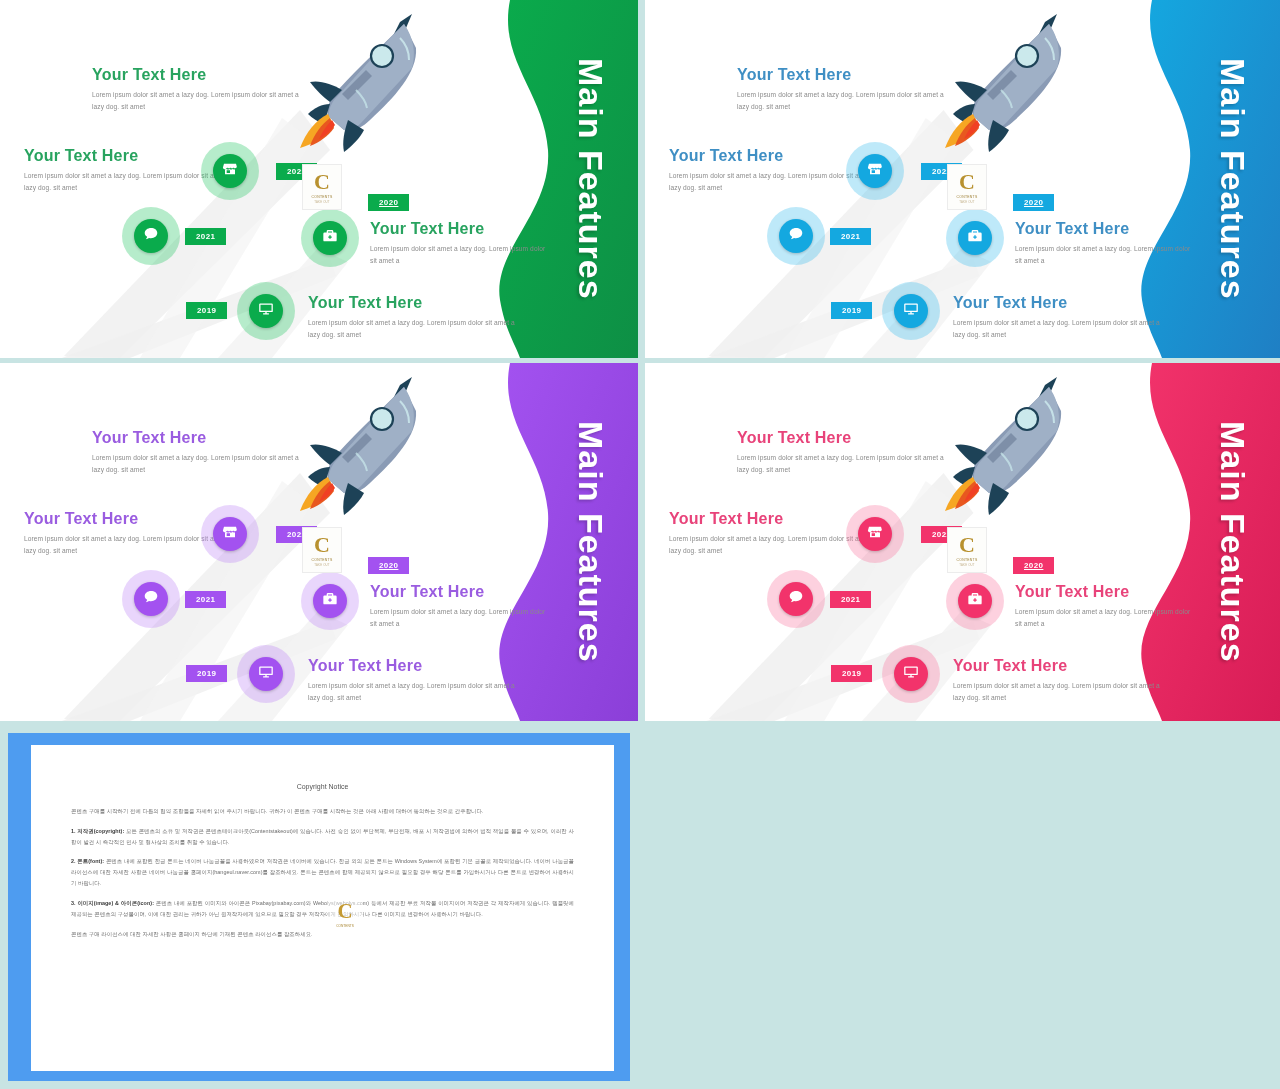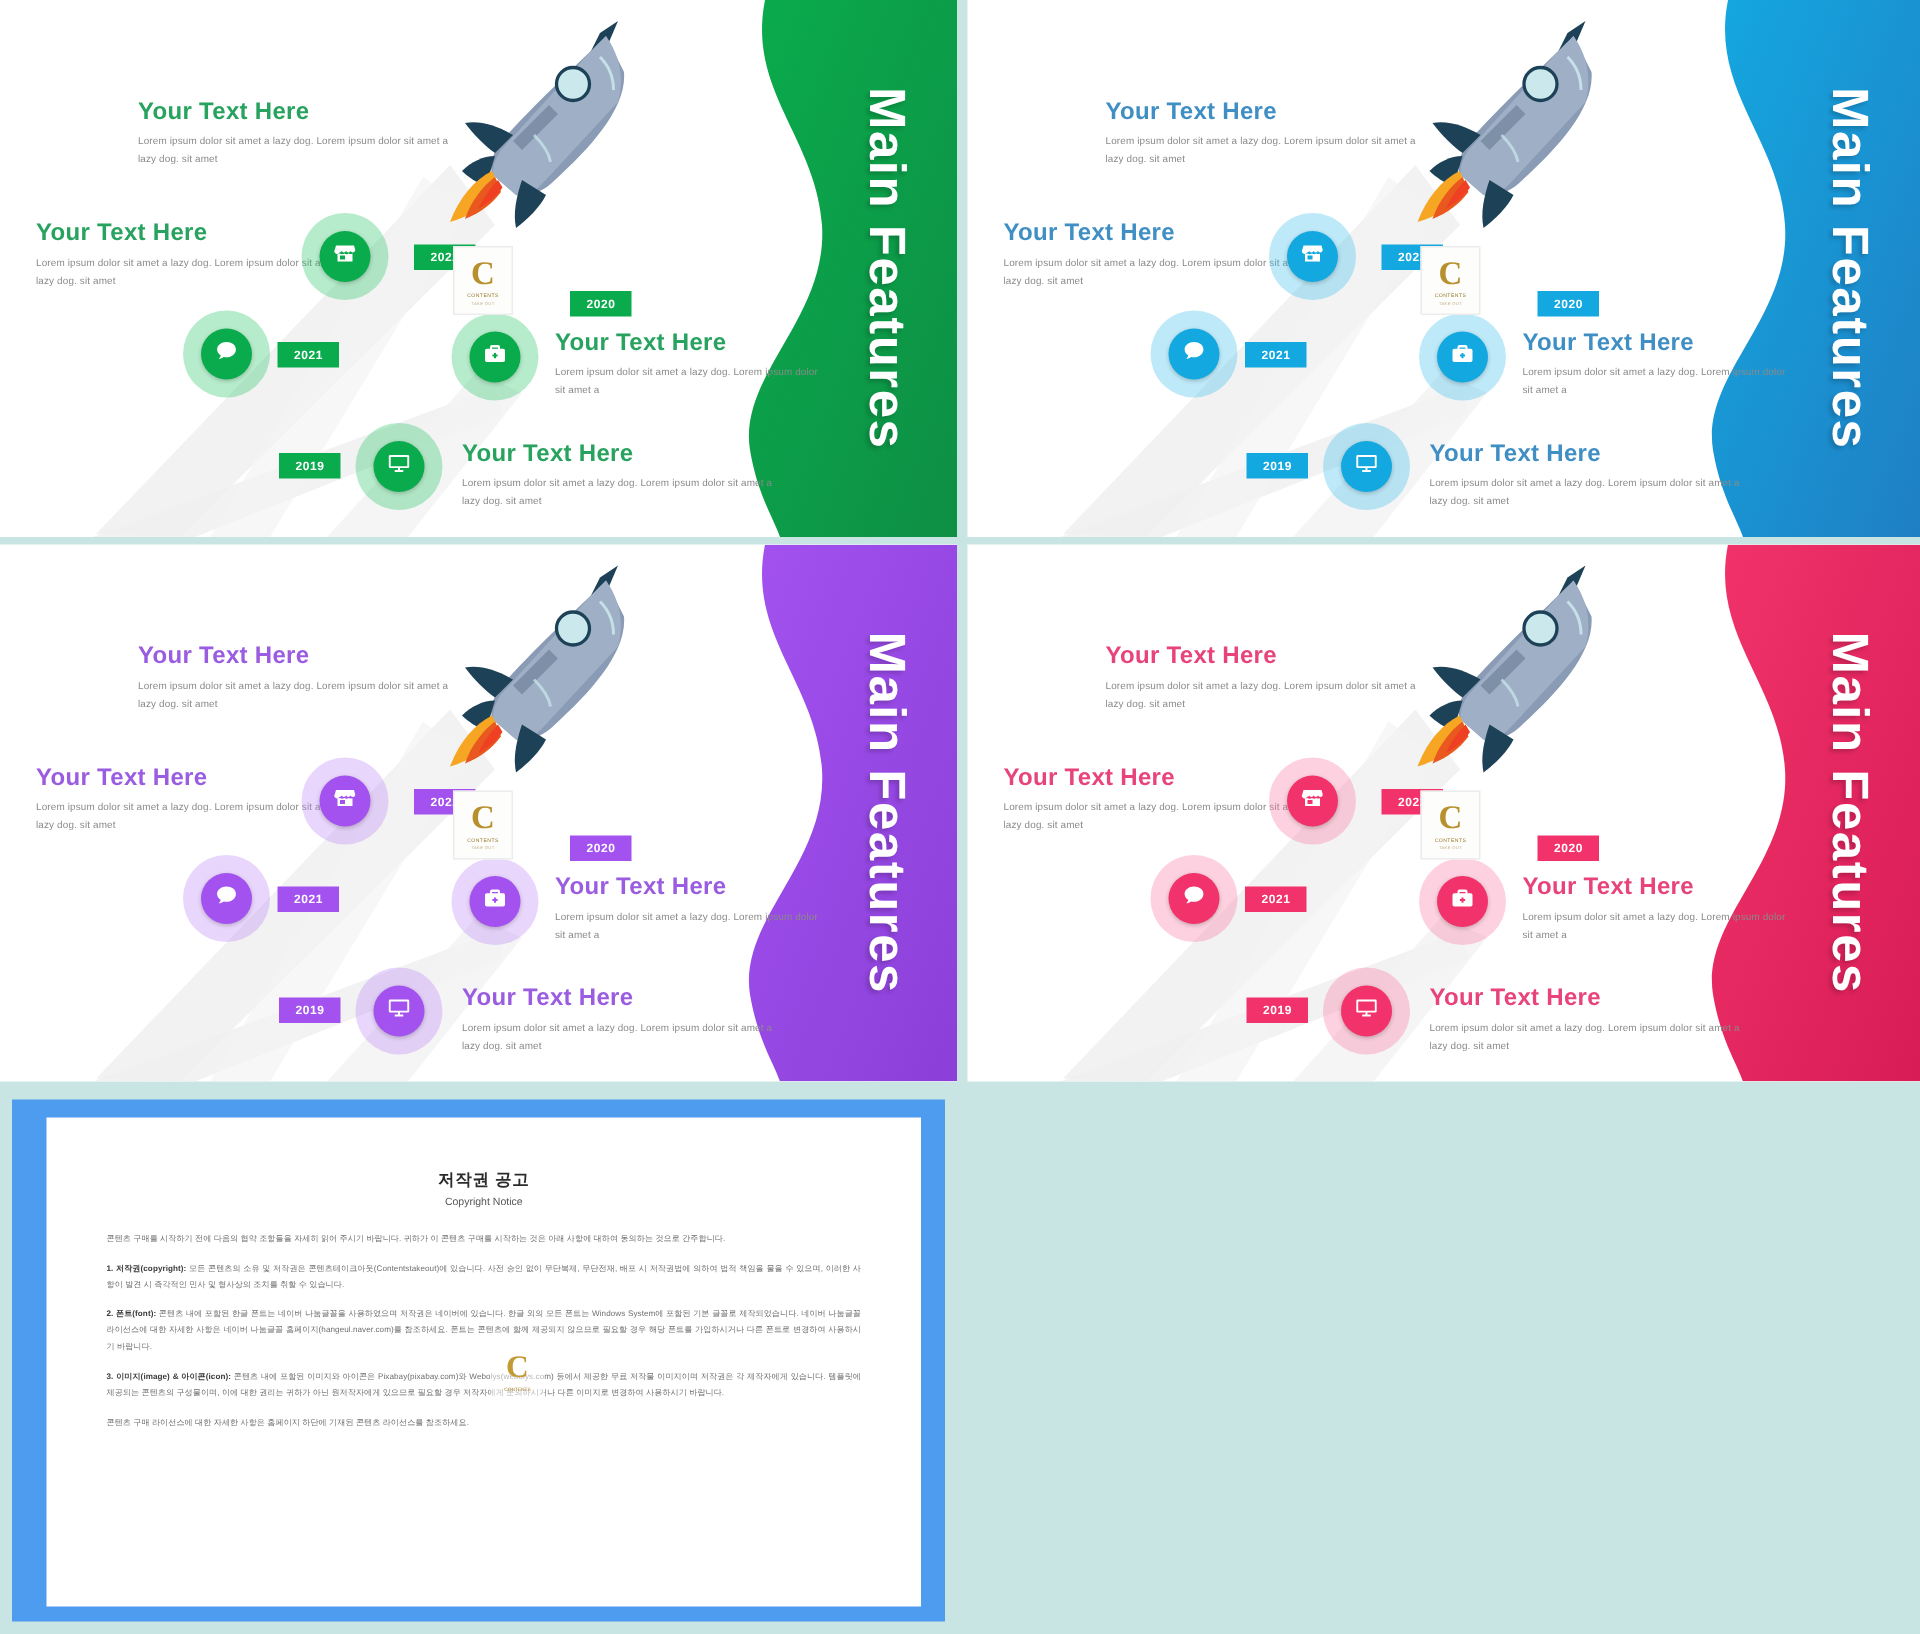--- a/index.html
+++ b/index.html
@@ -117,21 +117,21 @@
     position: absolute;
     color: #fff;
     font-size: 8px;
     font-weight: bold;
     padding: 4px 11px;
     letter-spacing: .4px;
     font-family: "Liberation Sans", sans-serif;
   }
   .y2022 { left: 276px; top: 163px; }
   .y2021 { left: 185px; top: 228px; }
-  .y2020 { left: 380px; top: 194px; }
+  .y2020 { left: 368px; top: 194px; text-decoration: underline; }
   .y2019 { left: 186px; top: 302px; }
 
   
   .watermark {
     position: absolute;
     left: 302px; top: 164px;
     width: 40px; height: 46px;
     background: #fdfdfb;
     border: 1px solid #ececec;
     display: flex; flex-direction: column;
@@ -635,21 +635,20 @@
       <div class="cmark">C</div>
       <div class="wm-l1">CONTENTS</div>
       <div class="wm-l2">TAKE OUT</div>
     </div>
   </div>
 </div>
 
   <div class="copy-slide">
     <div class="copy-border"></div>
     <div class="copy-paper">
-      <div class="copy-title">저작권 공고</div>
       <div class="copy-sub">Copyright Notice</div>
       <p class="copy-para">콘텐츠 구매를 시작하기 전에 다음의 협약 조항들을 자세히 읽어 주시기 바랍니다. 귀하가 이 콘텐츠 구매를 시작하는 것은 아래 사항에 대하여 동의하는 것으로 간주합니다.</p>
       <p class="copy-para">
         <b>1. 저작권(copyright):</b>
         <span>모든 콘텐츠의 소유 및 저작권은 콘텐츠테이크아웃(Contentstakeout)에 있습니다. 사전 승인 없이 무단복제, 무단전재, 배포 시 저작권법에 의하여 법적 책임을 물을 수 있으며, 이러한 사항이 발견 시 즉각적인 민사 및 형사상의 조치를 취할 수 있습니다.</span>
       </p>
       <p class="copy-para">
         <b>2. 폰트(font):</b>
         <span>콘텐츠 내에 포함된 한글 폰트는 네이버 나눔글꼴을 사용하였으며 저작권은 네이버에 있습니다. 한글 외의 모든 폰트는 Windows System에 포함된 기본 글꼴로 제작되었습니다. 네이버 나눔글꼴 라이선스에 대한 자세한 사항은 네이버 나눔글꼴 홈페이지(hangeul.naver.com)를 참조하세요. 폰트는 콘텐츠에 함께 제공되지 않으므로 필요할 경우 해당 폰트를 가입하시거나 다른 폰트로 변경하여 사용하시기 바랍니다.</span>
       </p>

